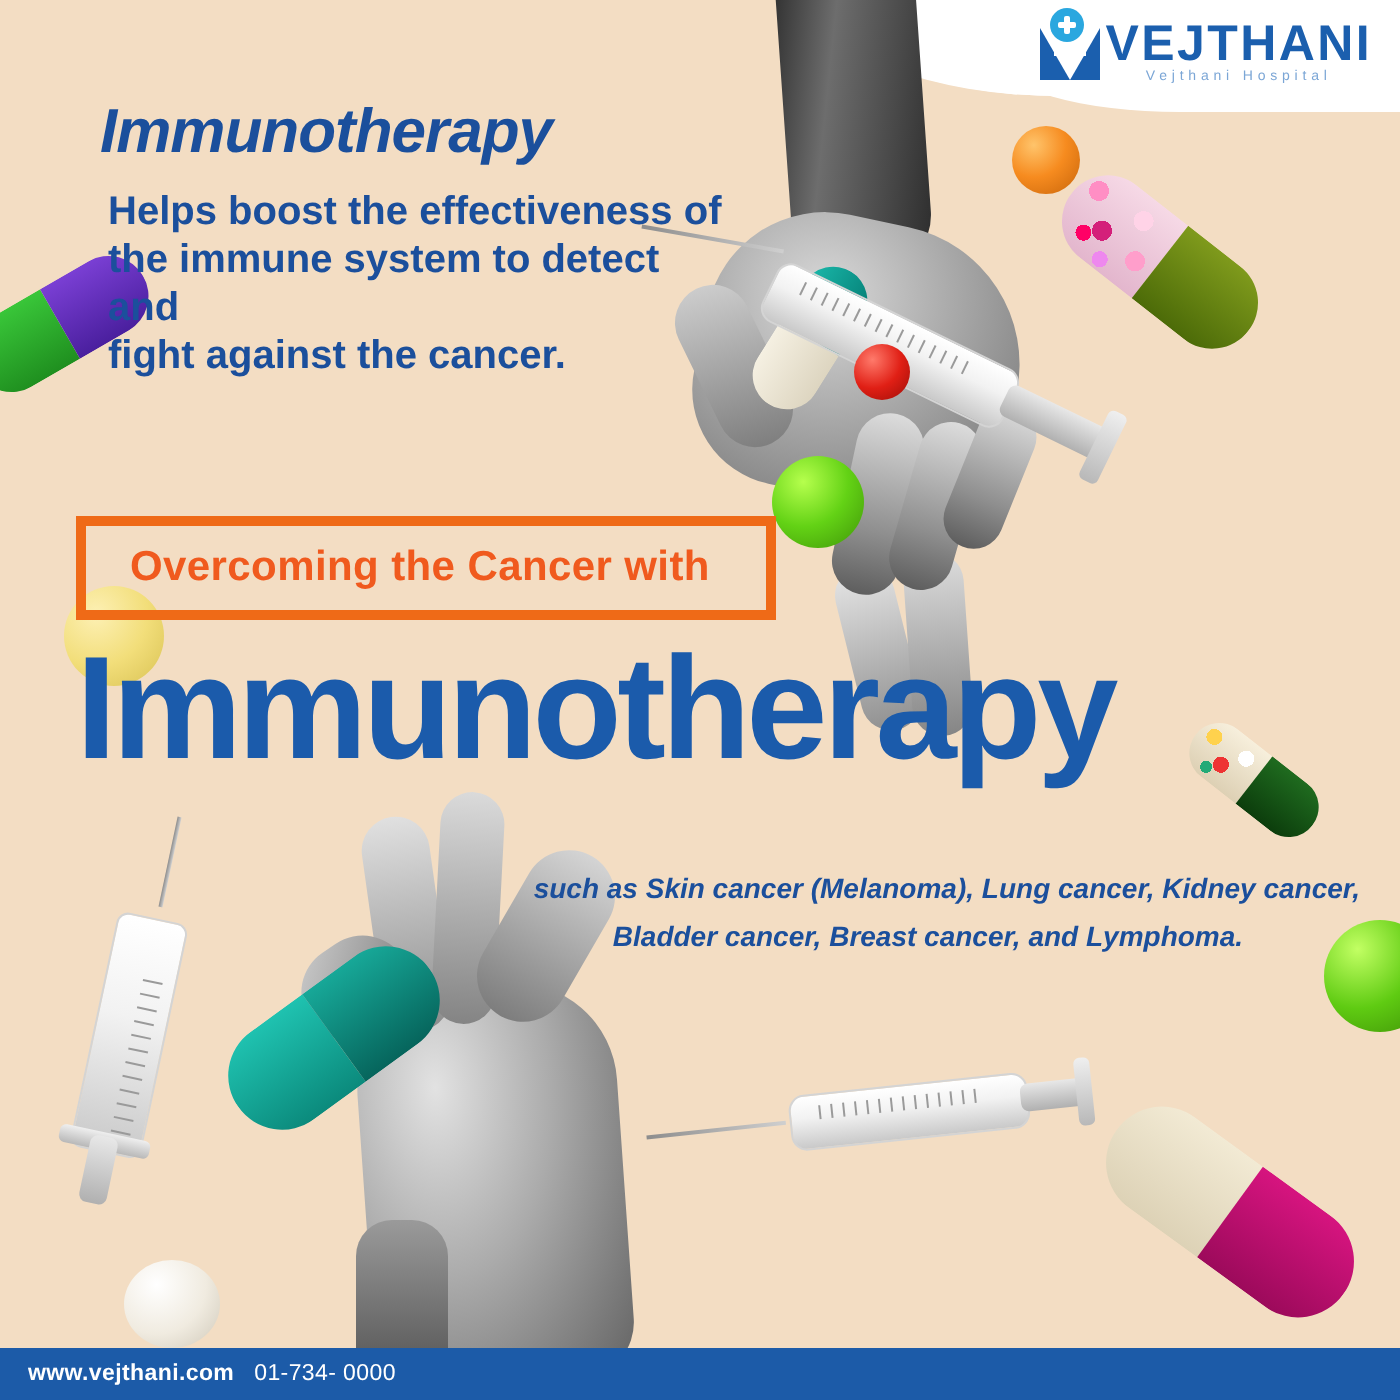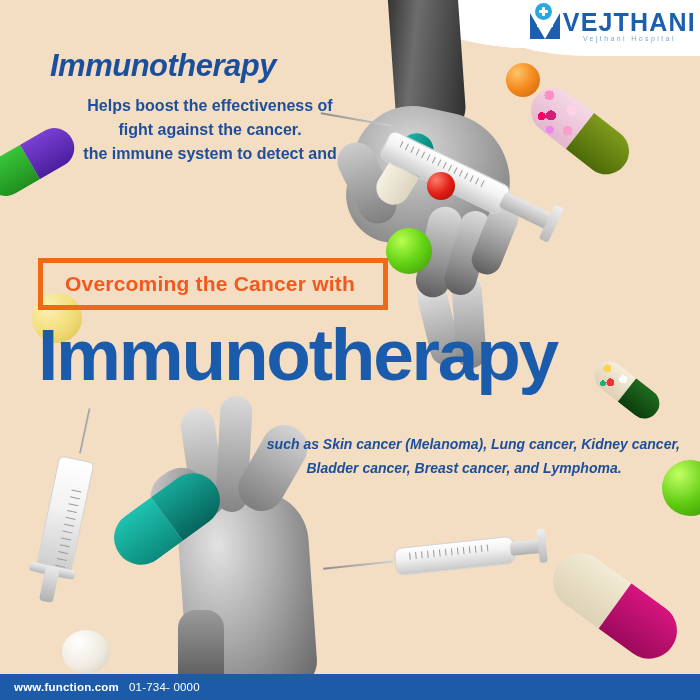--- a/index.html
+++ b/index.html
@@ -30,22 +30,22 @@
   }
   .swoosh3{
     position:absolute;top:30px;right:0;
     width:200px;height:26px;
     background:#ffffff;
     border-bottom-left-radius:90px 26px;
   }
 
   
   .logo{
-    position:absolute;top:6px;right:4px;
-    display:flex;align-items:center;
+    position:absolute;top:6px;right:14px;
+    display:flex;align-items:flex-end;
     z-index:40;
   }
   .logo-v{
     position:relative;
     width:34px;height:34px;
     margin-right:1px;
   }
   .logo-v .vshape{
     position:absolute;left:2px;top:6px;
     width:0;height:0;
@@ -298,23 +298,22 @@
   .h-immuno{
     font-size:31px;font-style:italic;font-weight:bold;
     color:#1b4f9c;letter-spacing:-0.5px;margin:0 0 10px 0;
     font-family:"Liberation Sans",sans-serif;
   }
   .p-lead{
     font-size:14.5px;line-height:22px;color:#1b4f9c;
     margin:0 0 10px 0;
   }
   .p-bold{
-    font-size:16px;line-height:24px;color:#1b4f9c;font-weight:bold;
+    font-size:20px;line-height:24px;color:#1b4f9c;font-weight:bold;
     margin:4px;
-    text-align:center;
   }
 
   .cta-box{
     position:absolute;left:38px;top:258px;
     width:350px;height:52px;
     border:5px solid #ef6a17;
     box-sizing:border-box;
     z-index:22;
     display:flex;align-items:center;
   }
@@ -506,35 +505,35 @@
   <div class="tablet tab-green-sm"></div>
   <div class="tablet tab-red"></div>
   <div class="tablet tab-green-edge"></div>
   <div class="tablet tab-yellow"></div>
   <div class="tablet tab-white"></div>
 
   <div class="top-block">
     <div class="h-immuno">Immunotherapy</div>
     <div class="p-bold">
       <div>Helps boost the effectiveness of</div>
+      <div>the immune system to detect and</div>
       <div>fight against the cancer.</div>
-      <div>the immune system to detect and</div>
     </div>
   </div>
 
   <div class="cta-box">
     <div class="cta-text">Overcoming the Cancer with</div>
   </div>
 
   <div class="headline">Immunotherapy</div>
 
   <div class="bottom-para">
     <div class="bp-line bp2">such as Skin cancer (Melanoma), Lung cancer, Kidney cancer,</div>
     <div class="bp-line bp3">Bladder cancer, Breast cancer, and Lymphoma.</div>
   </div>
 
   <div class="footer-hand"></div>
   <div class="footer">
-    <span class="footer-web">www.function.com</span>
+    <span class="footer-web">www.vejthani.com</span>
     <span class="footer-tel">01-734- 0000</span>
   </div>
 
 </div>
 
 </body></html>

